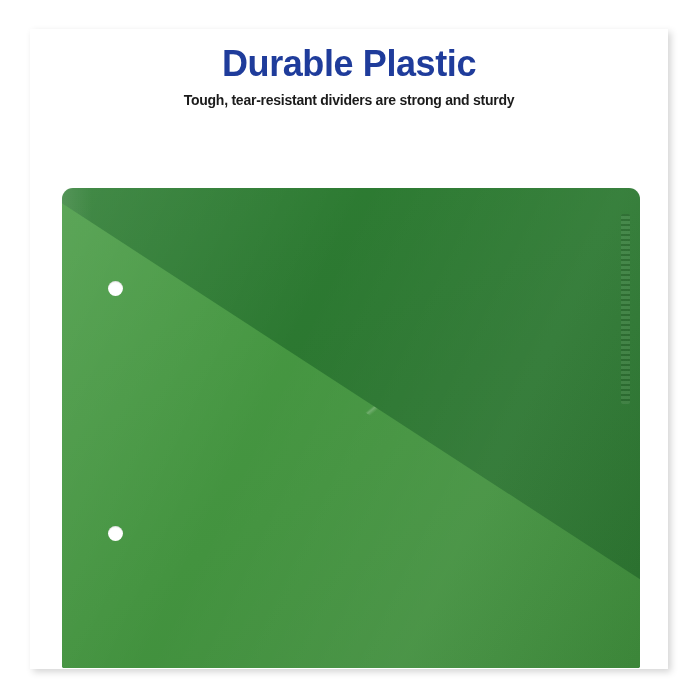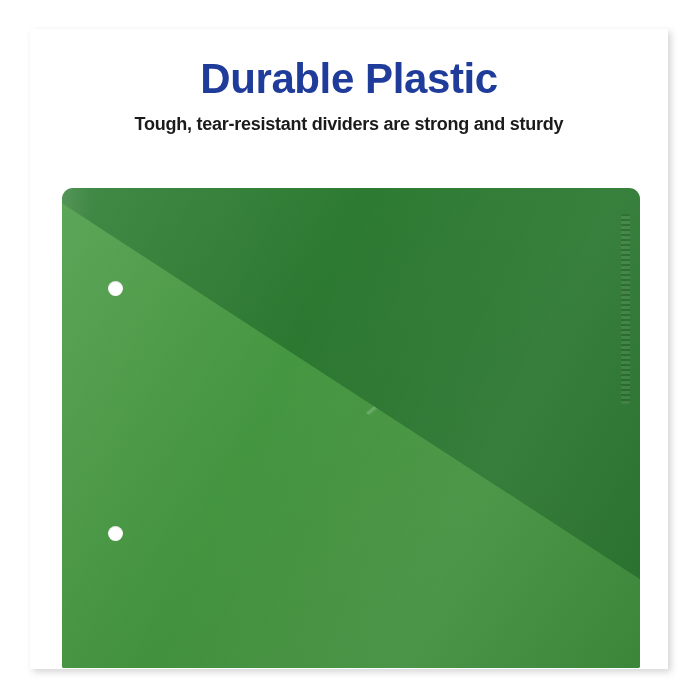--- a/index.html
+++ b/index.html
@@ -36,30 +36,30 @@
   
   #textblock {
     position: absolute;
     left: 0;
     top: 16px;
     width: 638px;
     text-align: center;
     pointer-events: none;
   }
   #headline {
-    font-size: 42px;
+    font-size: 36px;
     font-weight: bold;
     color: #1F3C9B;
     letter-spacing: -0.4px;
     line-height: 1.05;
-    margin: 12px;
+    margin: 0;
   }
   #subhead {
     margin: 9px 0 0 0;
-    font-size: 18px;
+    font-size: 14px;
     font-weight: bold;
     color: #1b1b1b;
     line-height: 1.26;
     letter-spacing: -0.25px;
   }
 
   
   #product {
     position: absolute;
     left: 0;

